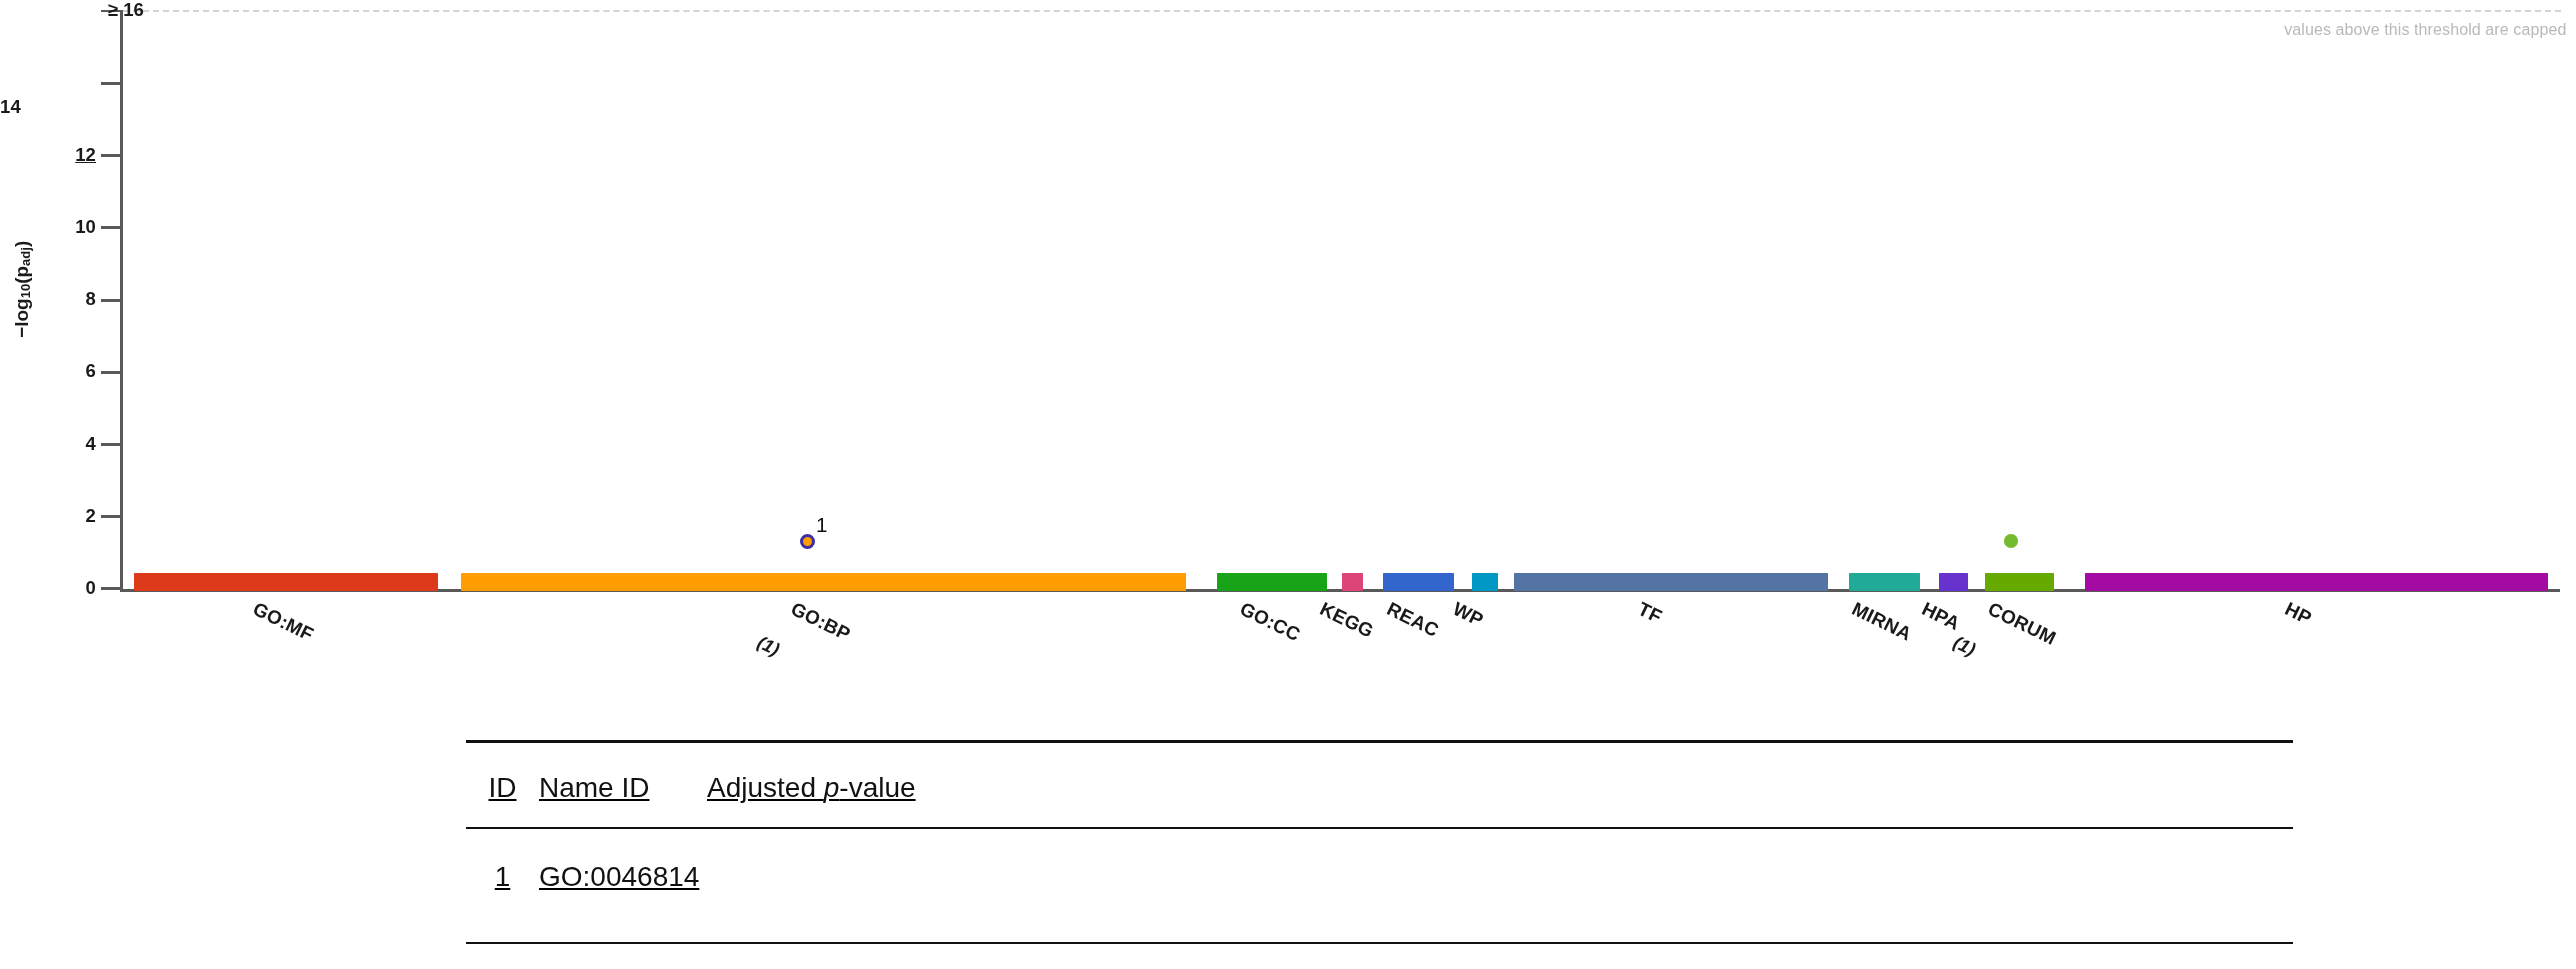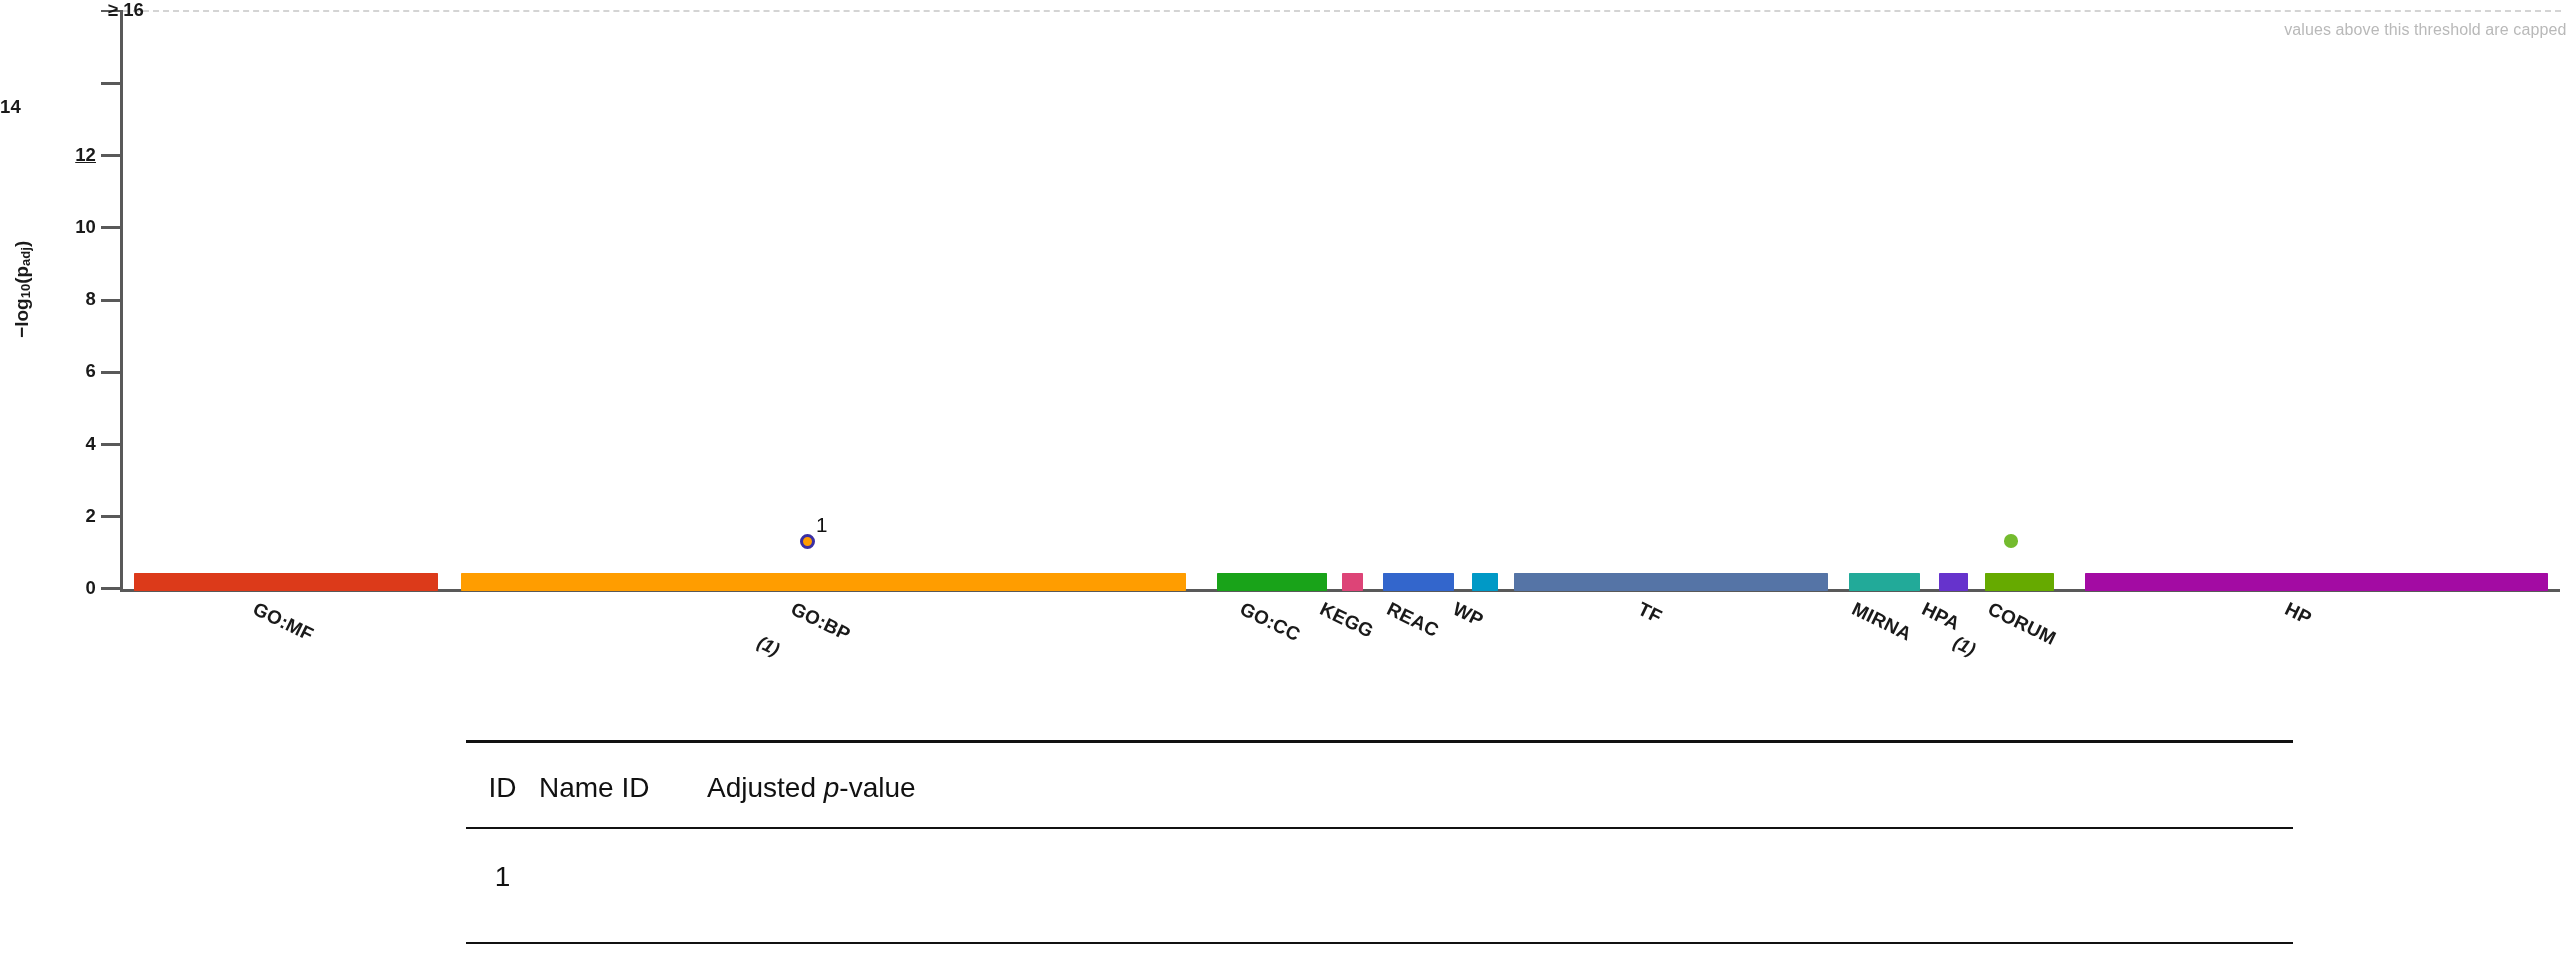--- a/index.html
+++ b/index.html
@@ -45,21 +45,21 @@
   .dot{position:absolute;border-radius:50%;box-sizing:border-box;}
   .dot.ringed{width:15px;height:15px;border:3.4px solid #3b2fa3;}
   .dot.plain{width:13.7px;height:13.7px;}
   .dot-label{position:absolute;font-size:20.6px;color:#111;font-weight:400;
              white-space:nowrap;}
 
   
   #results-table{position:absolute;left:466px;top:740px;width:1827px;}
   .rule{height:2.7px;background:#111;width:100%;}
   .rule.thin{height:2.1px;}
-  .trow{display:flex;align-items:baseline;width:100%;}
+  .trow{display:flex;align-items:baseline;width:100%;text-decoration:underline;}
   #header-row{height:84px;}
   #data-row{height:113px;}
   .c-id{width:73px;text-align:center;flex:0 0 auto;}
   .c-termid{width:168px;flex:0 0 auto;}
   .c-name{flex:1 1 auto;padding-left:19px;}
   .c-pval{width:322px;text-align:left;flex:0 0 auto;}
   .th{font-size:28px;color:#111;padding-top:29px;font-weight:400;}
   .td{font-size:28px;color:#111;padding-top:32px;font-weight:400;}
   .ital{font-style:italic;}
   sup{font-size:.62em;vertical-align:super;line-height:0;}
@@ -147,20 +147,21 @@
       <div class="th c-id">ID</div>
       <div class="th c-termid">Name ID</div>
       <div class="th c-pval"><span>Adjusted </span><span class="ital">p</span><span>-value</span></div>
     </div>
 
     <div class="rule thin"></div>
 
     <div id="table-body">
         <div class="trow" id="data-row">
           <div class="td c-id">1</div>
+          <div class="td c-termid">GO:0046814</div>
         </div>
       </div>
 
     <div class="rule thin"></div>
   </div>
 
 </div>
 
 
 </body></html>

